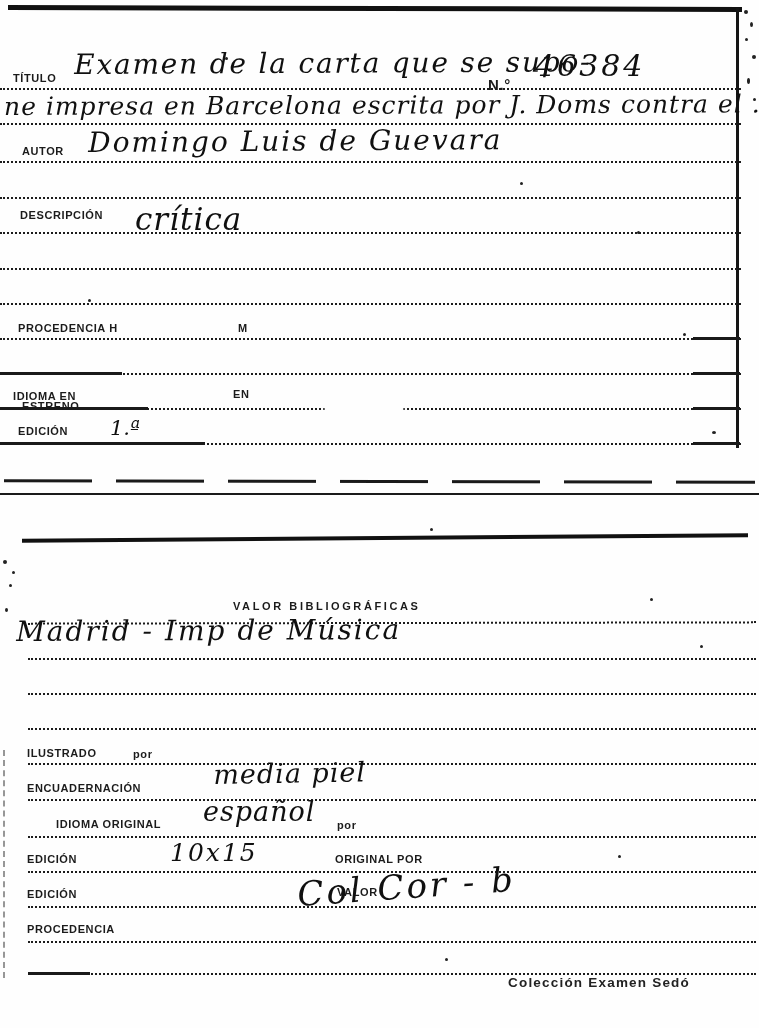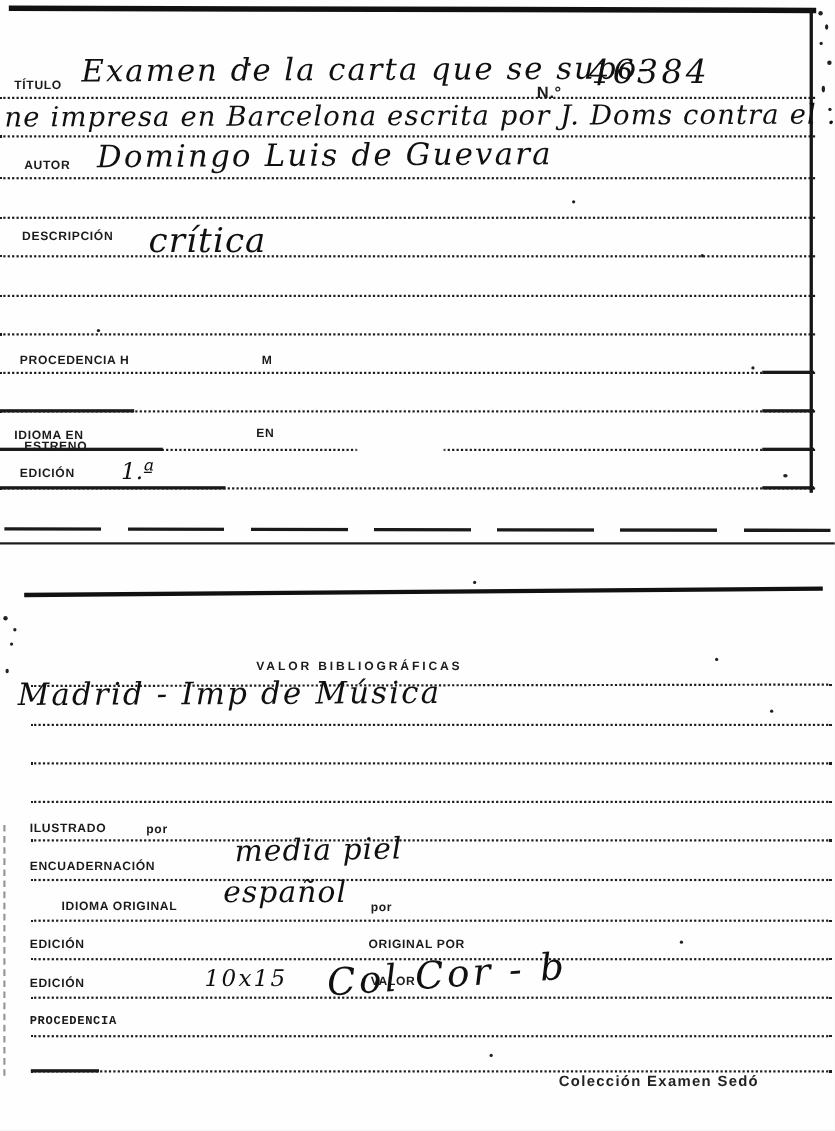--- a/index.html
+++ b/index.html
@@ -109,27 +109,27 @@
     <div class="lbl hdr" style="left:233px;top:600px;">VALOR BIBLIOGRÁFICAS</div>
     <div class="lbl" style="left:27px;top:747px;">ILUSTRADO</div>
     <div class="lbl" style="left:133px;top:748px;font-weight:700;text-transform:none;">por</div>
     <div class="lbl" style="left:27px;top:782px;">ENCUADERNACIÓN</div>
     <div class="lbl" style="left:27px;top:818px;margin-left:29px;">IDIOMA ORIGINAL</div>
     <div class="lbl" style="left:337px;top:819px;">por</div>
     <div class="lbl" style="left:27px;top:853px;">EDICIÓN</div>
     <div class="lbl" style="left:335px;top:853px;">ORIGINAL POR</div>
     <div class="lbl" style="left:27px;top:888px;">EDICIÓN</div>
     <div class="lbl" style="left:337px;top:886px;">VALOR</div>
-    <div class="lbl" style="left:27px;top:923px;font-family:Liberation Mono, monospace;">PROCEDENCIA</div>
+    <div class="lbl" style="left:27px;top:923px;">PROCEDENCIA</div>
     <div class="lbl ftr" style="left:508px;top:975px;">Colección Examen Sedó</div>
 
     <div class="hw" style="left:16px;top:615px;font-size:28px;letter-spacing:2px;transform:rotate(-.3deg);">Madrid - Imp de Música</div>
     <div class="hw" style="left:213px;top:759px;font-size:27px;letter-spacing:1px;transform:rotate(-1deg);">media piel</div>
     <div class="hw" style="left:203px;top:796px;font-size:27px;letter-spacing:1px;">español</div>
-    <div class="hw" style="left:186px;top:838px;font-size:21px;letter-spacing:2px;margin-top:39px;">10x15</div>
+    <div class="hw" style="left:170px;top:838px;font-size:25px;letter-spacing:2px;">10x15</div>
     <div class="hw" style="left:296px;top:874px;font-size:34px;letter-spacing:3px;transform:rotate(-4deg);">Col Cor - b</div>
   </div>
 
   <div class="dot" style="left:225px;top:57px;width:3px;height:3px;"></div>
   <div class="dot" style="left:600px;top:103px;width:3px;height:3px;"></div>
   <div class="dot" style="left:520px;top:182px;width:3px;height:3px;"></div>
   <div class="dot" style="left:637px;top:231px;width:3px;height:3px;"></div>
   <div class="dot" style="left:88px;top:299px;width:3px;height:3px;"></div>
   <div class="dot" style="left:683px;top:333px;width:3px;height:3px;"></div>
   <div class="dot" style="left:712px;top:431px;width:4px;height:3px;"></div>

